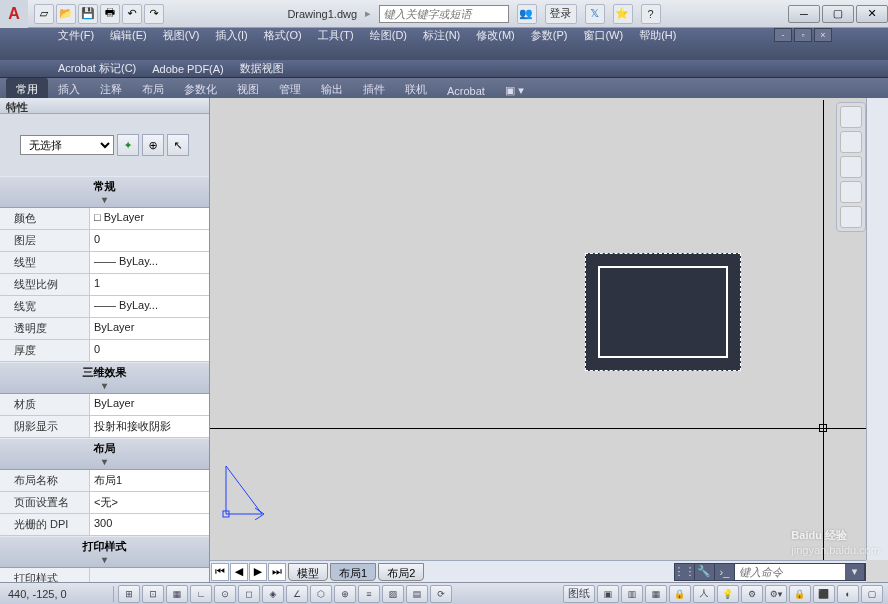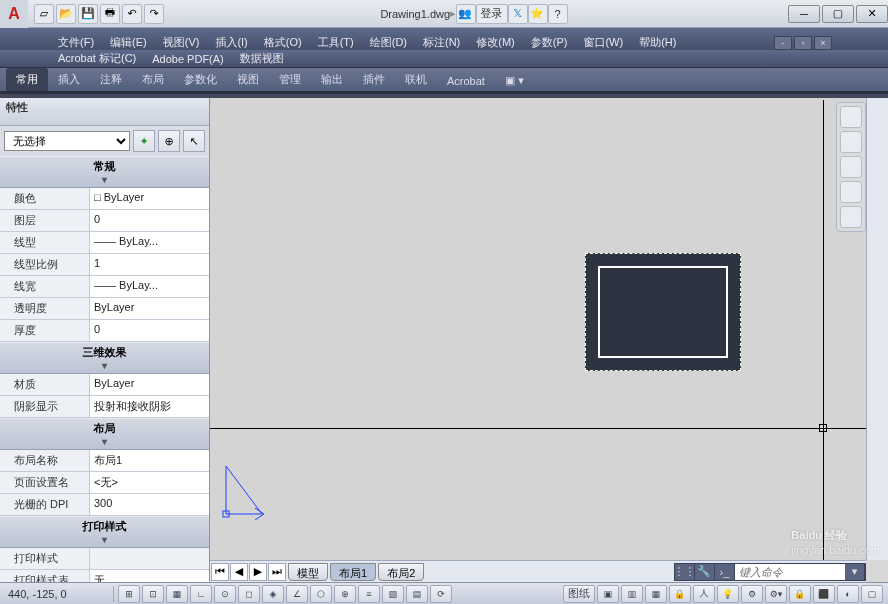--- a/index.html
+++ b/index.html
@@ -2,42 +2,42 @@
 <html><head>
 <meta charset="utf-8">
 <style>
 * { box-sizing: border-box; margin: 0; padding: 0; font-family: "Microsoft YaHei", Arial, sans-serif; font-size: 11px; }
 body { width: 888px; height: 604px; background: #424759; overflow: hidden; position: relative; }
 
 .titlebar { height: 28px; background: linear-gradient(#e8ebf0,#d0d6e0); display: flex; align-items: center; border-bottom: 1px solid #94a0b8; }
 .logo { width: 28px; height: 28px; background: #d0d6e0; display:flex; align-items:center; justify-content:center; color:#c62020; font-size:16px; font-weight:bold; }
 .qat { display:flex; gap:2px; padding:0 6px; }
 .qat .btn, .tb-btn { width:20px; height:20px; background:#e8ebf0; border:1px solid #b0b8c8; border-radius:2px; display:flex; align-items:center; justify-content:center; cursor:pointer; }
-.title-center { flex:1; text-align:center; color:#333; display:flex; align-items:center; justify-content:center; }
+.title-center { flex:1; text-align:center; color:#333; display:flex; align-items:center; justify-content:center; gap:8px; }
 .search-box { background:#fff; border:1px solid #888; width:130px; height:18px; padding:0 4px; color:#888; font-style:italic; }
 .win-controls { display:flex; gap:2px; margin-left:10px; }
 .win-btn { width:32px; height:18px; background:linear-gradient(#e8ebf0,#c8d0dc); border:1px solid #888; border-radius:2px; display:flex; align-items:center; justify-content:center; }
 
-.menubar { height: 22px; background: linear-gradient(#5d6a8c,#444f6a); display:flex; align-items:flex-end; padding:0 50px 0 50px; }
+.menubar { height: 32px; background: linear-gradient(#5d6a8c,#444f6a); display:flex; align-items:flex-start; padding:0 50px 0 50px; }
 .menubar span { color:#e8e8f0; padding:0 8px; cursor:pointer; }
 .menubar2 { height: 18px; background: linear-gradient(#5d6a8c,#444f6a); display:flex; align-items:center; padding:0 0 0 50px; border-bottom:1px solid #2a3040; }
 .menubar2 span { color:#e8e8f0; padding:0 8px; cursor:pointer; }
 .mdi-controls { margin-left:auto; display:flex; gap:2px; padding-right:6px; }
 .mdi-btn { width:18px; height:14px; background:#6a7490; border:1px solid #3a4258; display:flex; align-items:center; justify-content:center; color:#ddd; font-size:9px; }
 
 .ribbontabs { height:24px; background:linear-gradient(#6a7490,#52607d); display:flex; align-items:flex-end; padding-left:6px; border-bottom:1px solid #2a3040; }
 .ribbontabs span { color:#dde; padding:4px 10px; cursor:pointer; }
 .ribbontabs span.active { background:#3a4258; color:#fff; border-radius:3px 3px 0 0; }
 .ribbon-panel { height:2px; background:#2a3040; }
 
 .workarea { position:absolute; top:98px; left:0; right:0; bottom:22px; display:flex; }
 
 .palette { width:210px; background:#d9dde6; border-right:1px solid #8a92a4; display:flex; flex-direction:column; }
-.pal-title { height:28px; background:linear-gradient(#e4e8f0,#c8d0dc); border-bottom:1px solid #a0a8bc; padding:2px 6px; font-weight:bold; color:#333; }
-.pal-select-row { padding:4px; display:flex; gap:3px; align-items:center; }
+.pal-title { height:16px; background:linear-gradient(#e4e8f0,#c8d0dc); border-bottom:1px solid #a0a8bc; padding:2px 6px; font-weight:bold; color:#333; }
+.pal-select-row { padding:20px; display:flex; gap:3px; align-items:center; }
 .pal-select { flex:1; border:1px solid #888; background:#fff; height:20px; padding:0 4px; }
 .pal-tool { width:22px; height:22px; border:1px solid #a0a8bc; background:linear-gradient(#f0f3f8,#dce0e8); display:flex; align-items:center; justify-content:center; cursor:pointer; }
 .pal-grid { flex:1; overflow:auto; }
 .pal-cat { background:linear-gradient(#d4d9e3,#bcc4d4); border-top:1px solid #e4e8f0; border-bottom:1px solid #94a0b8; padding:2px 6px; font-weight:bold; display:flex; align-items:center; justify-content:space-between;flex-direction:column; }
 .pal-cat .chev { font-size:10px; color:#555; }
 .pal-row { display:flex; border-bottom:1px solid #c4cad6; background:#edf0f5; }
 .pal-row .k { width:90px; padding:3px 4px 3px 14px; border-right:1px solid #c4cad6; color:#333; }
 .pal-row .v { flex:1; padding:3px 4px; background:#fff; color:#222; }
 
 .canvas-area { flex:1; position:relative; background:#d8d8d8; }
@@ -81,20 +81,21 @@
     <div class="btn">▱</div>
     <div class="btn">📂</div>
     <div class="btn">💾</div>
     <div class="btn">🖶</div>
     <div class="btn">↶</div>
     <div class="btn">↷</div>
   </div>
   <div class="title-center">
     <span>Drawing1.dwg</span>
     <span style="color:#888">▸</span>
+    <input class="search-box" placeholder="键入关键字或短语" style="">
     <span class="tb-btn">👥</span>
     <span class="tb-btn" style="width:auto;padding:0 4px">
         <span>登录</span>
       </span>
     <span class="tb-btn" style="color:#1a7bc8">𝕏</span>
     <span class="tb-btn">⭐</span>
     <span class="tb-btn">?</span>
   </div>
   <div class="win-controls">
     <div class="win-btn">─</div>

